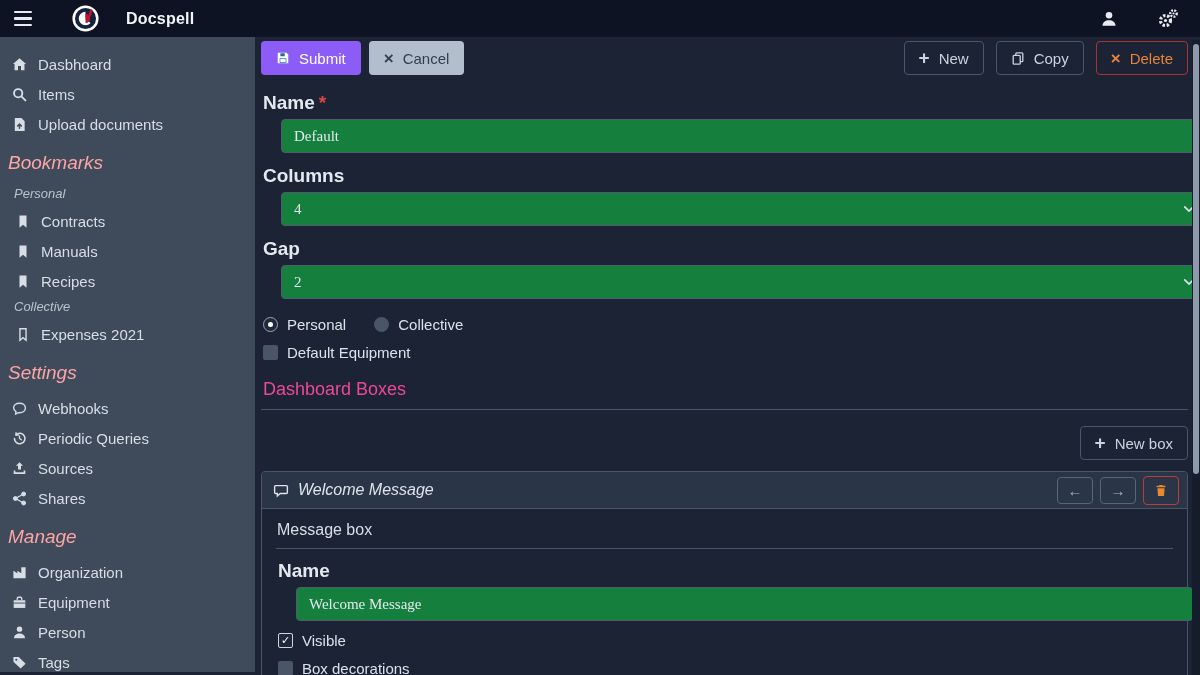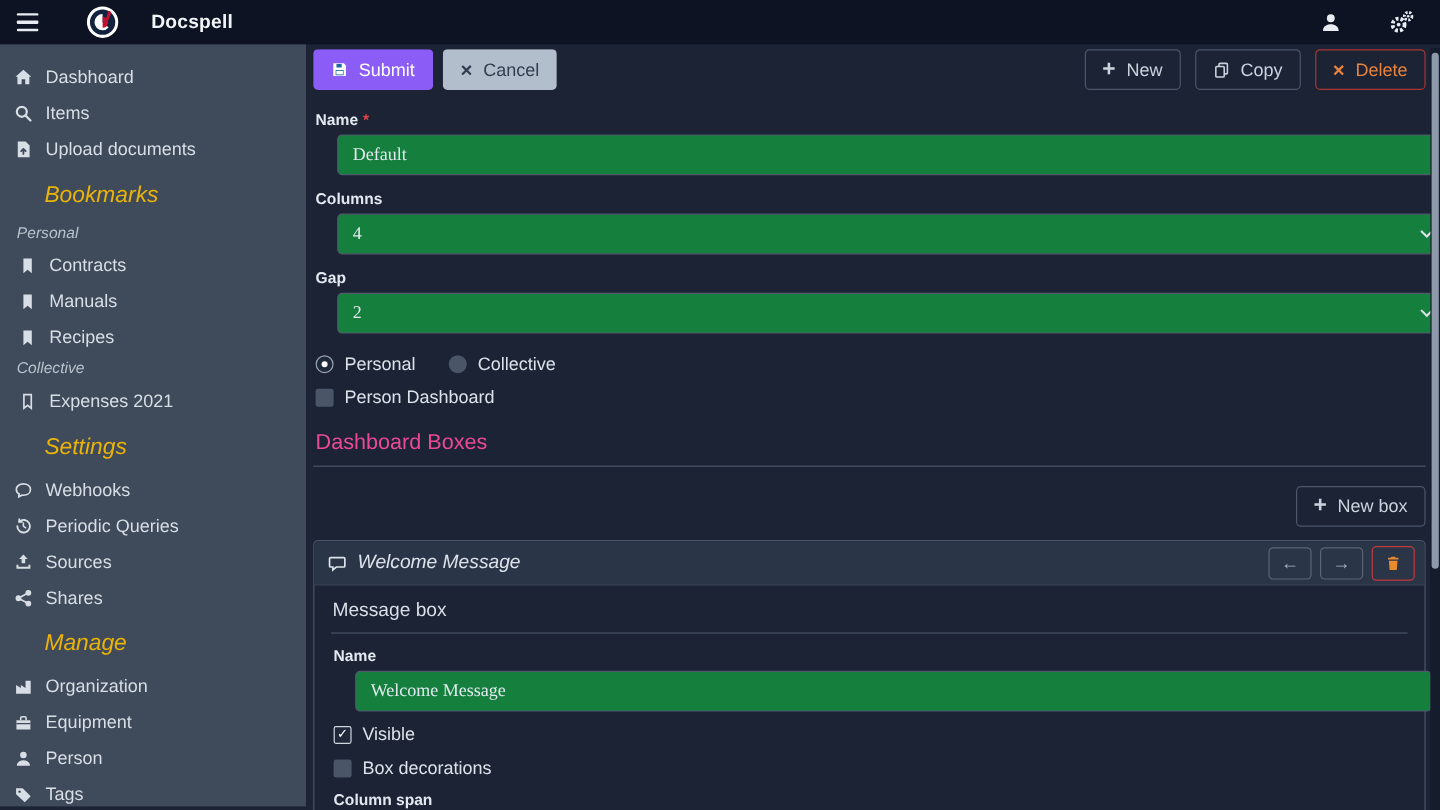--- a/index.html
+++ b/index.html
@@ -15,35 +15,35 @@
   .logo { margin-left:22px; width:27px; height:27px; flex:0 0 auto; }
   .app-title { margin-left:11px; font-weight:bold; font-size:16px; color:#f2f5f8; letter-spacing:.2px; }
   .topbar-right { margin-left:auto; display:flex; align-items:center; gap:40px; color:#e8ecf2; }
   .topbar-right .tb-icon { cursor:pointer; display:flex; }
   
   .shell { display:flex; height:635px; }
   
   .sidebar { width:255px; background:#3f4a5a; color:#d8dee6; padding-top:12px; overflow:hidden; flex:0 0 auto; }
   .side-item { display:flex; align-items:center; gap:11px; height:30px; padding:0 16px 0 12px; font-size:15px; cursor:pointer; white-space:nowrap; }
   .side-item svg { flex:0 0 auto; }
-  .side-heading { font-style:italic; font-size:19px; color:#eab308; padding:13px 10px 9px 8px;margin-left:29px; }
+  .side-heading { font-style:italic; font-size:19px; color:#fca5a5; padding:13px 10px 9px 8px; }
   .side-sub { font-style:italic; font-size:13px; color:#b9c2cd; padding:3px 10px 5px 14px; }
   .bm-item { padding-left:16px; }
   
   .main { flex:1; padding:4px 12px 0 6px; min-width:0; }
   .toolbar { display:flex; align-items:center; gap:8px; margin-bottom:17px; }
   .btn { height:34px; padding:0 14px; border-radius:4px; display:inline-flex; align-items:center; gap:9px; font-size:15px; font-family:inherit; border:1px solid transparent; background:transparent; color:#c9d2dd; cursor:pointer; }
   .btn-submit { background:#8b5cf6; color:#fff; }
   .btn-cancel { background:#b3becd; color:#323e4f; font-weight:500; }
   .btn-outline { border-color:#4b566a; }
   .btn-delete { border-color:#a93636; color:#e8833c; }
   .toolbar-right { margin-left:auto; display:flex; gap:12px; }
   .x-glyph { font-size:17px; font-weight:bold; line-height:1; }
   .plus-glyph { font-size:19px; font-weight:bold; line-height:1; margin-top:-2px; }
-  .field-label { font-size:13px; font-weight:bold; color:#e3e9f0; margin:0 0 5px 2px; }
+  .field-label { font-size:19px; font-weight:bold; color:#e3e9f0; margin:0 0 5px 2px; }
   .req { color:#e04545; margin-left:4px; }
   .text-input, .fake-select { width:100%; height:34px; background:#15803d; border:1px solid #505b6e; border-radius:4px; color:#e3e9f0; font-size:15px; font-family:Liberation Serif, serif; padding:0 12px;margin-left:20px; }
   .text-input { display:block; margin-bottom:12px; outline:none; }
   .fake-select { display:flex; align-items:center; justify-content:space-between; margin-bottom:12px; cursor:pointer; }
   .choice-row { display:flex; align-items:center; gap:9px; margin:2px 2px 0; height:26px; font-size:15px; color:#dbe2ea; }
   .choice-row .gap2 { width:10px; }
   .radio-on { width:15px; height:15px; border-radius:50%; background:#1f2939; border:1px solid #9aa5b4; position:relative; cursor:pointer; flex:0 0 auto; }
   .radio-on::after { content:""; position:absolute; left:4px; top:4px; width:5px; height:5px; border-radius:50%; background:#fff; }
   .radio-off { width:15px; height:15px; border-radius:50%; background:#4a5568; cursor:pointer; flex:0 0 auto; }
   .check-off { width:15px; height:15px; border-radius:2px; background:#4a5568; cursor:pointer; flex:0 0 auto; }
@@ -268,21 +268,21 @@
 
     <div class="choice-row">
       <span class="radio-on"></span>
       <span>Personal</span>
       <span class="gap2"></span>
       <span class="radio-off"></span>
       <span>Collective</span>
     </div>
     <div class="choice-row">
       <span class="check-off"></span>
-      <span>Person Dashboard</span>
+      <span>Default Equipment</span>
     </div>
 
     <h2 class="section-heading">Dashboard Boxes</h2>
 
     <div class="newbox-row">
       <button class="btn btn-outline">
         <span class="plus-glyph">+</span>
         <span>New box</span>
       </button>
     </div>

